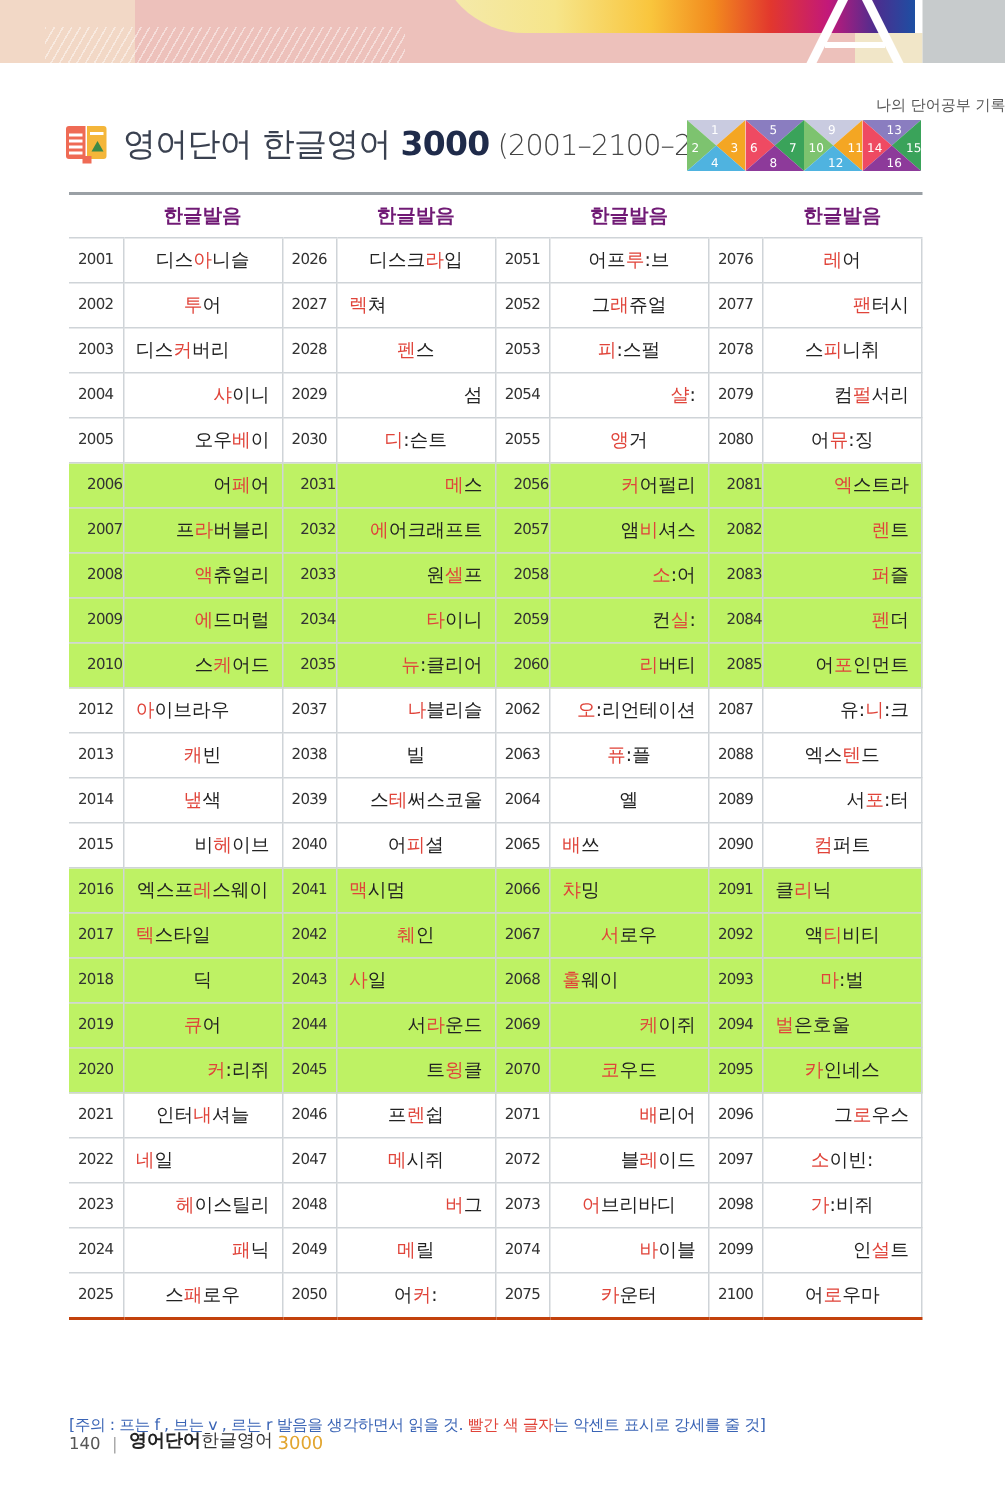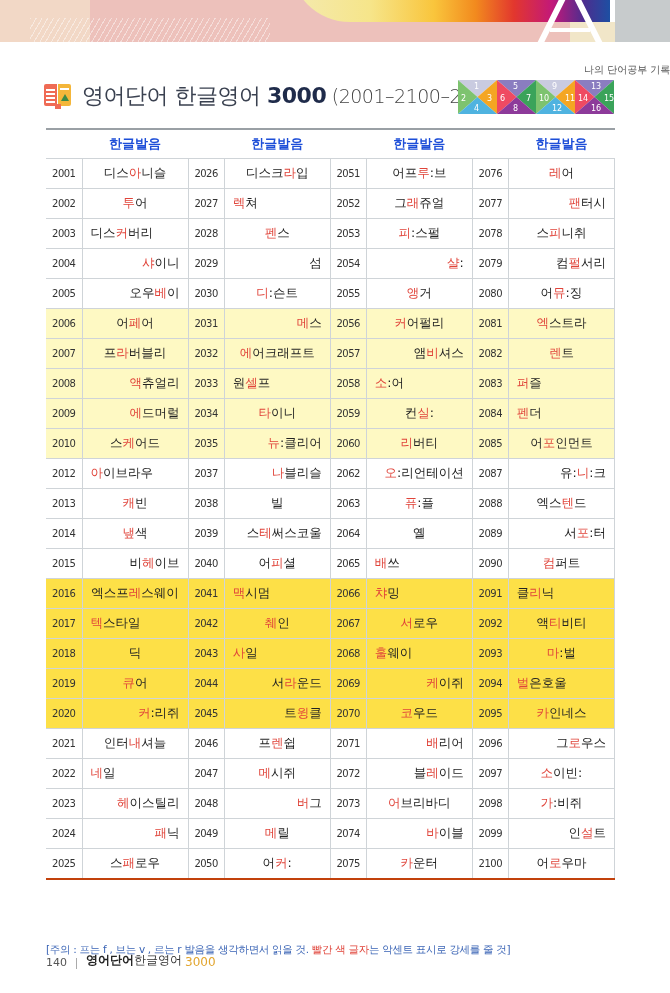--- a/index.html
+++ b/index.html
@@ -25,27 +25,27 @@
   .book-icon .mtn { position:absolute; left:17px; top:12px; width:0; height:0;
       border-left:4px solid transparent; border-right:4px solid transparent; border-bottom:7px solid #3c8a47; }
   .title { font-size:22px; color:#3a4150; font-weight:300; letter-spacing:-0.5px; white-space:nowrap; }
   .title .bold { font-weight:bold; color:#1f2b4a; }
   .title .sub { font-size:19px; color:#444; }
   .record-label { position:absolute; left:547px; top:63px; font-size:10px; color:#555; white-space:nowrap;margin-left:37px; }
   .record-grid { position:absolute; left:458px; top:80px; width:156px; height:34px; }
   .table-wrap { position:absolute; left:46px; top:128px; width:570px; }
   table { border-collapse:collapse; width:569px; table-layout:fixed; }
   th, td { height:29px; border-bottom:1px solid #cfd4d8; padding:0; font-size:12px; }
-  thead th { height:28px; font-size:13px; font-weight:bold; color:#1d4ed8; border-top:2px solid #9aa0a5; }
+  thead th { height:28px; font-size:13px; font-weight:bold; color:#701a75; border-top:2px solid #9aa0a5; }
   td.num { width:34px; font-size:10px; color:#333; text-align:center; border-right:1px solid #cfd4d8; letter-spacing:-0.5px; }
   td.word { border-right:1px solid #cfd4d8; padding:0 8px; font-size:12.5px; }
   col.c-num { width:36px; }
   col.c-word { width:106px; }
-  tr.blue td { background:#fef9c3; }
-  tr.pink td { background:#fde047; }
+  tr.blue td { background:#bef264;text-align:right; }
+  tr.pink td { background:#bef264; }
   tbody tr:last-child td { border-bottom:2px solid #c2410c; }
   .al-left { text-align:left; } .al-center { text-align:center; } .al-right { text-align:right; }
   .acc { color:#e0443a; }
   .note { position:absolute; left:46px; top:915px; font-size:10.5px; color:#3a64b5; white-space:nowrap; letter-spacing:-0.3px;margin-top:28px; }
   .note .red { color:#e0443a; }
   .footer { position:absolute; left:46px; top:952px; display:flex; align-items:flex-end; font-size:12px; white-space:nowrap; }
   .footer .pg { color:#555; font-size:11px; }
   .footer .sep { width:1px; height:11px; background:#aaa; margin:0 9px; }
   .footer .b { font-weight:bold; color:#222; }
   .footer .n { color:#333; }

